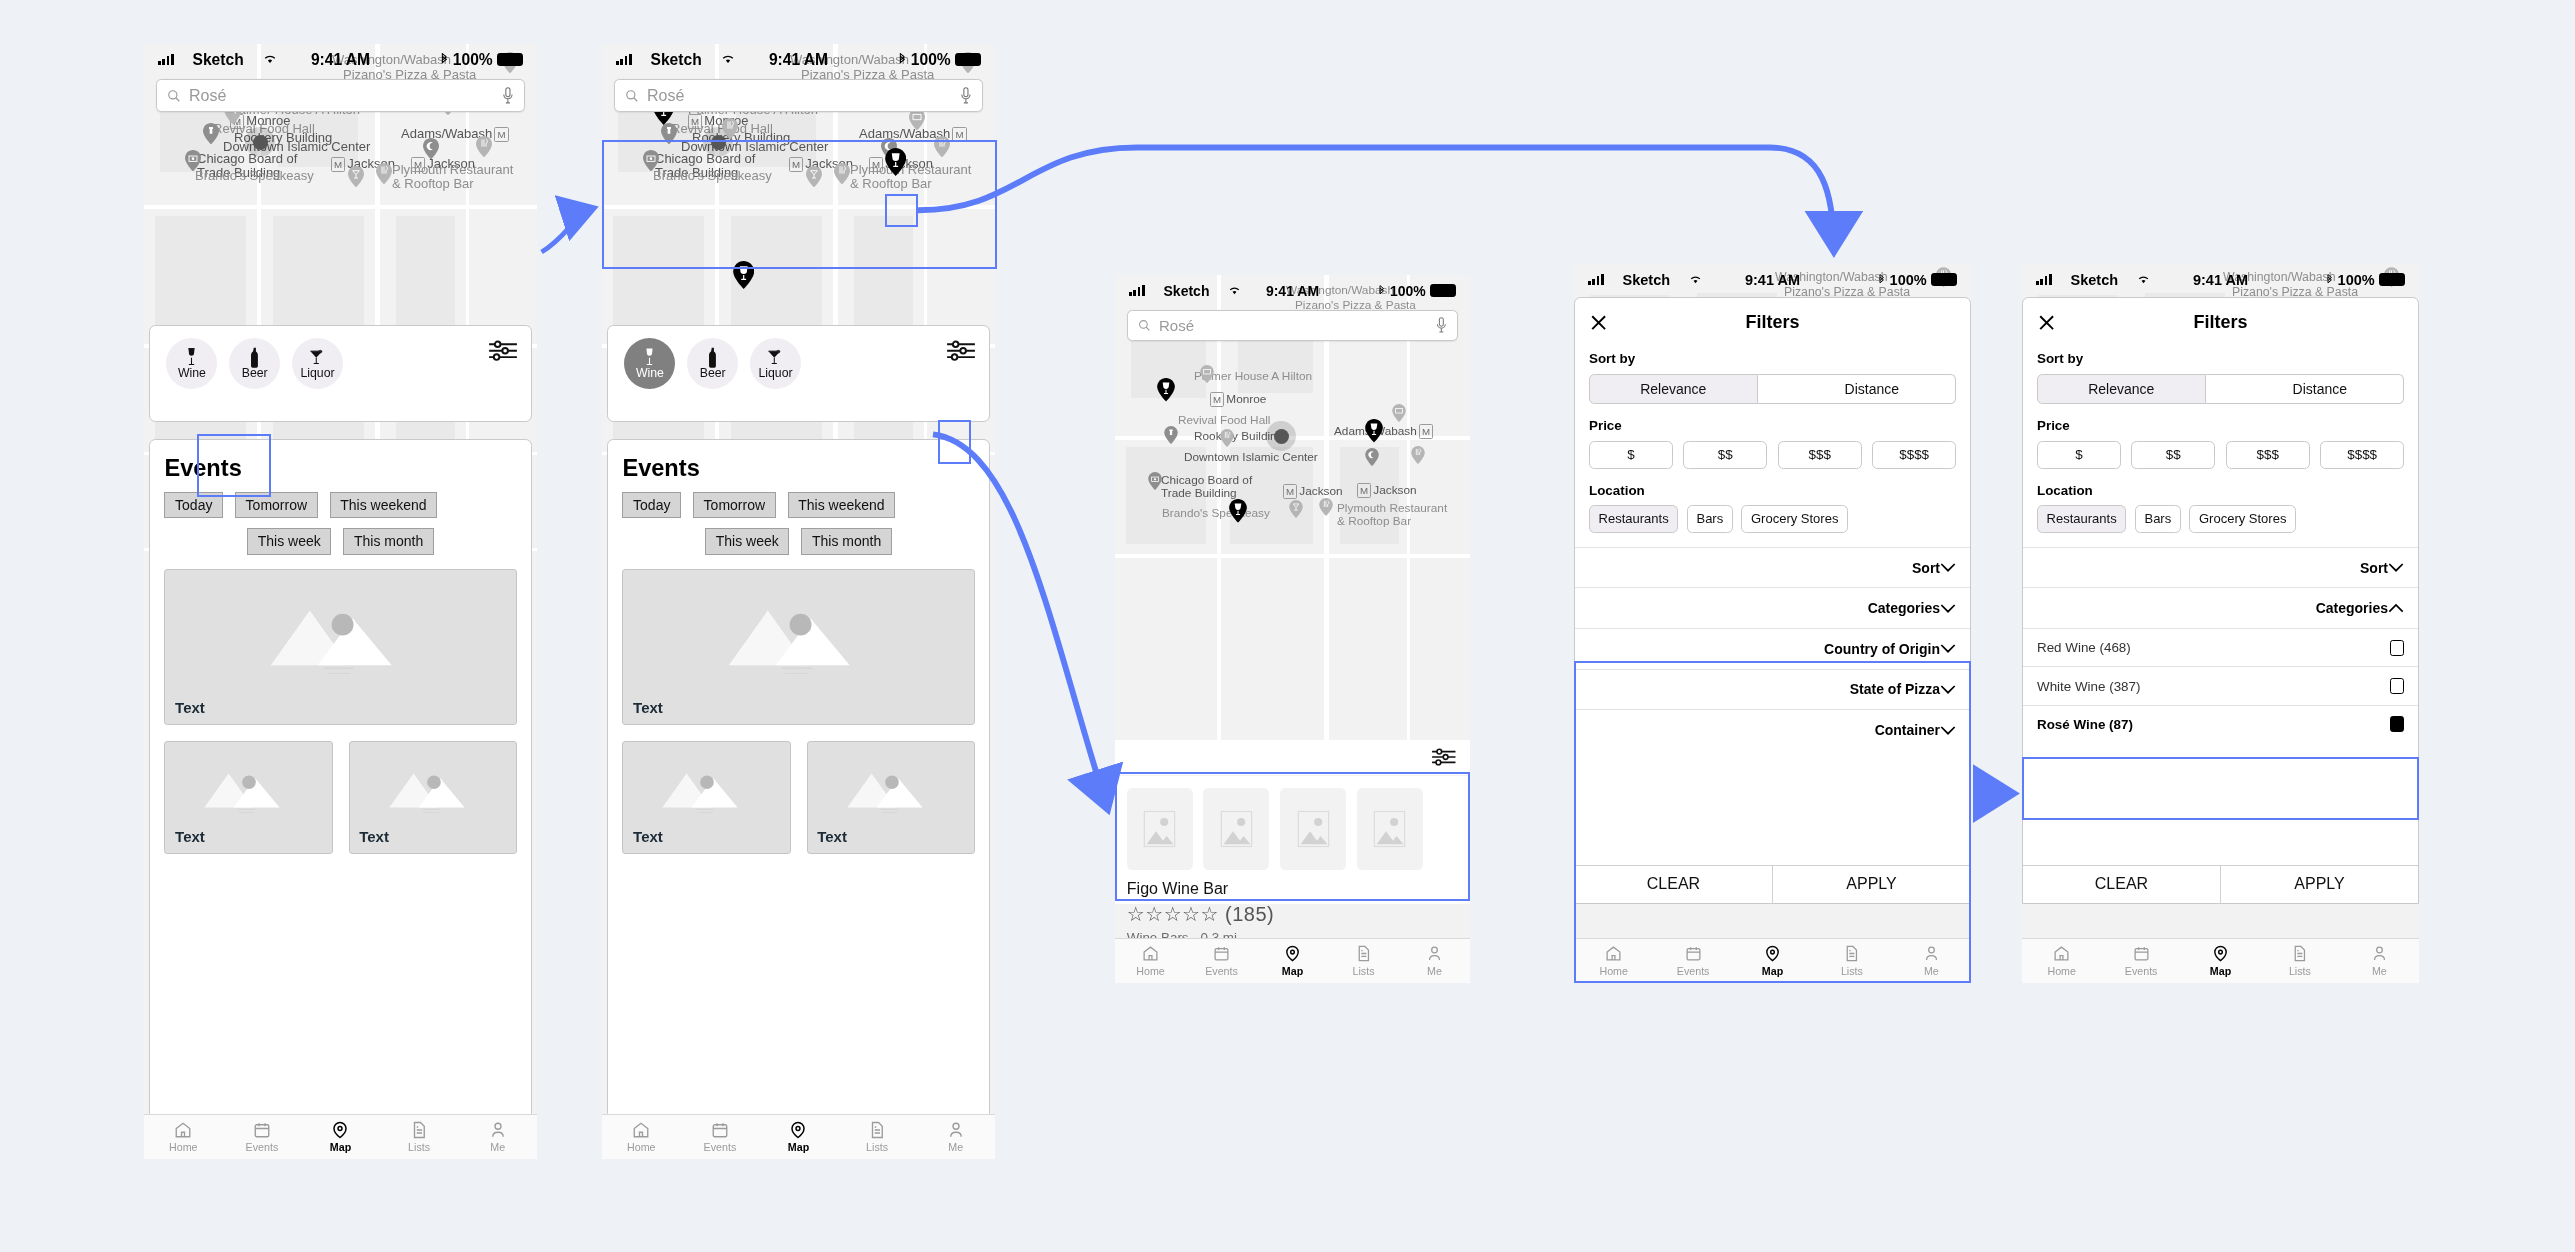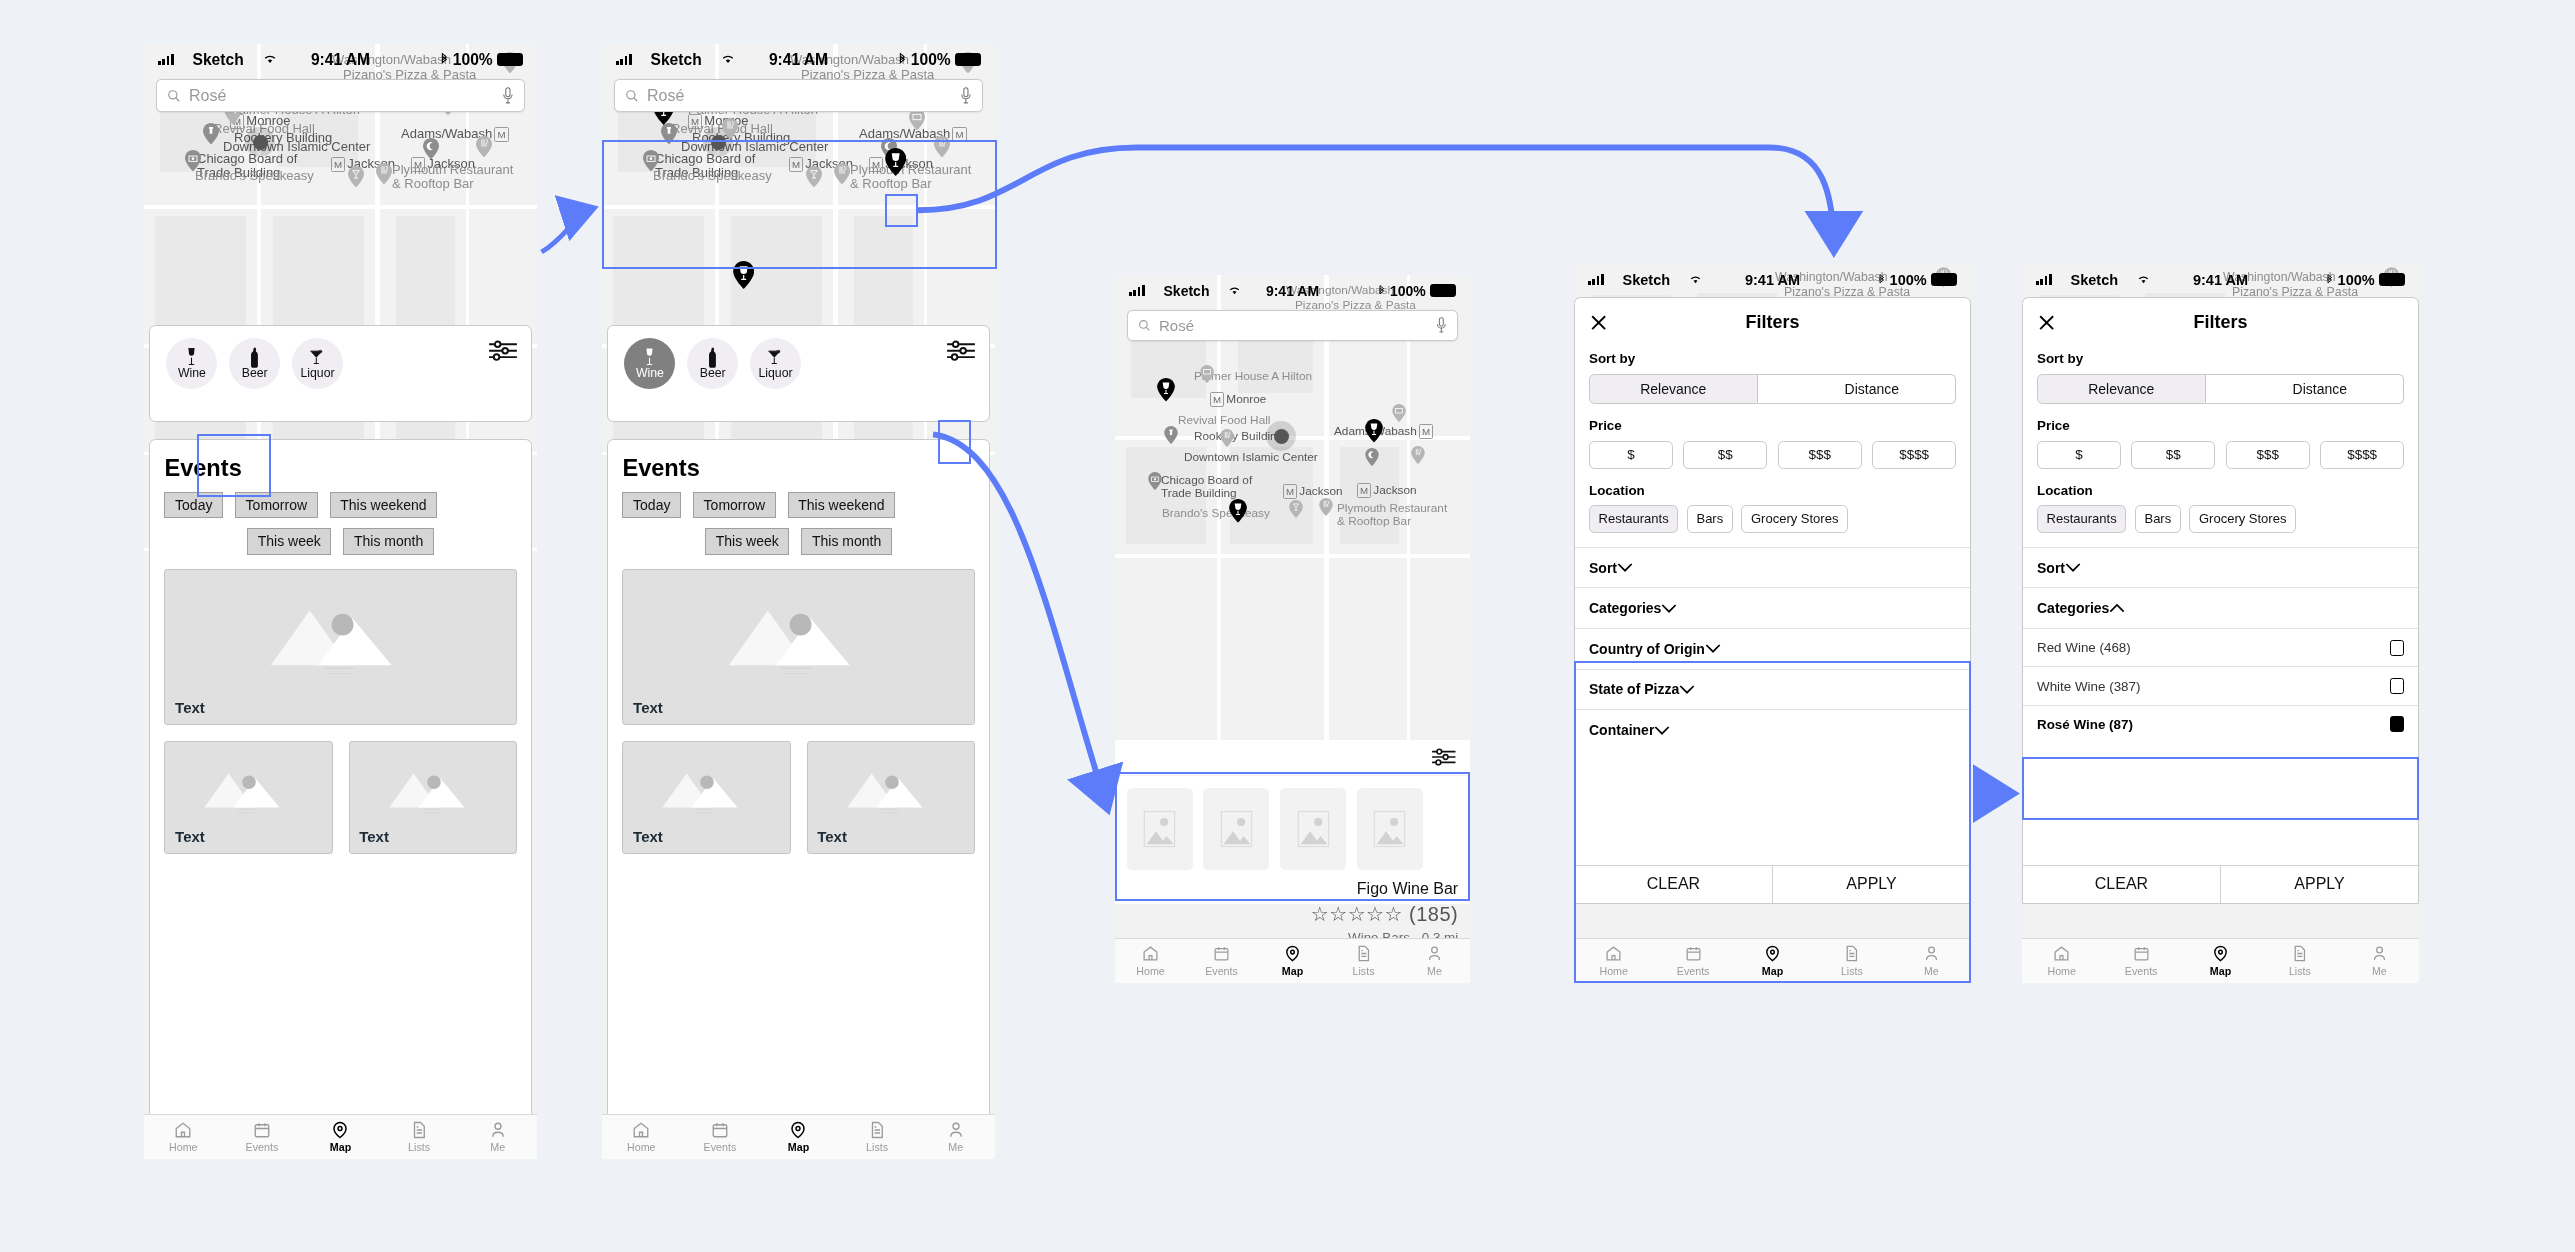--- a/index.html
+++ b/index.html
@@ -116,34 +116,34 @@
              padding:6.4px 0; text-align:center; }
   .seg div:first-child { border-radius:5.4px 0 0 5.4px; }
   .seg div:last-child { border-radius:0 5.4px 5.4px 0; border-left:none;padding-left:31px; }
   .seg div.sel { background:#f0eef3; }
   .pricerow { display:flex; gap:10.7px; }
   .pricerow div { flex:1; border:1.1px solid #c9c9c9; border-radius:5.4px; font-size:13.4px;
                   text-align:center; padding:5.4px 0; color:#111; }
   .locrow { display:flex; gap:8.6px; }
   .locrow div { border:1.1px solid #c9c9c9; border-radius:5.4px; font-size:13px; padding:5.4px 8.6px; color:#111;}
   .locrow div.sel { background:#f0eef3; }
-  .acc { display:flex; align-items:center; justify-content:flex-start;
+  .acc { display:flex; align-items:center; justify-content:flex-end;
          padding:11.8px 14px; border-top:0.5px solid #e2e2e2; font-size:14px;
          font-weight:bold; color:#000; }
   .opt { display:flex; align-items:center; justify-content:space-between;
          padding:10.7px 14px; border-top:0.5px solid #e2e2e2; font-size:13.4px; color:#333;}
   .opt.on { font-weight:bold; color:#000; }
   .cbox { width:14px; height:16px; border:1.6px solid #000; border-radius:2.7px; }
   .cbox.on { background:#000; }
   .fl-actions { display:flex; border-top:0.5px solid #d0d0d0; }
   .fl-actions div { flex:1; text-align:center; font-size:16px; color:#111; padding:9.7px 0; }
   .fl-actions div:last-child { border-left:0.5px solid #d0d0d0; }
 
   
-  .bizcard { position:absolute; left:0; right:0; background:#fff; z-index:33;text-align:right; }
+  .bizcard { position:absolute; left:0; right:0; background:#fff; z-index:33; }
   .thumbrow { display:flex; gap:10.7px; padding:11.8px 11.8px 0 11.8px; overflow:hidden; }
   .thumb { min-width:66px; height:82px; background:#f2f2f2; border-radius:5.4px;
            display:flex; align-items:center; justify-content:center; }
   .biz-name { font-size:16px; color:#111; padding:10.7px 11.8px 0 11.8px; }
   .biz-stars { padding:3.2px 11.8px 0 11.8px; font-size:20px; color:#555; letter-spacing:0.5px;}
   .biz-meta { padding:4.3px 11.8px 0 11.8px; font-size:13.4px; color:#6d6d6d; }
 
   
   .anno { position:absolute; border:2.7px solid #5c7cfa; z-index:80; pointer-events:none; }
   svg.arrows { position:absolute; inset:0; z-index:85; pointer-events:none; }

